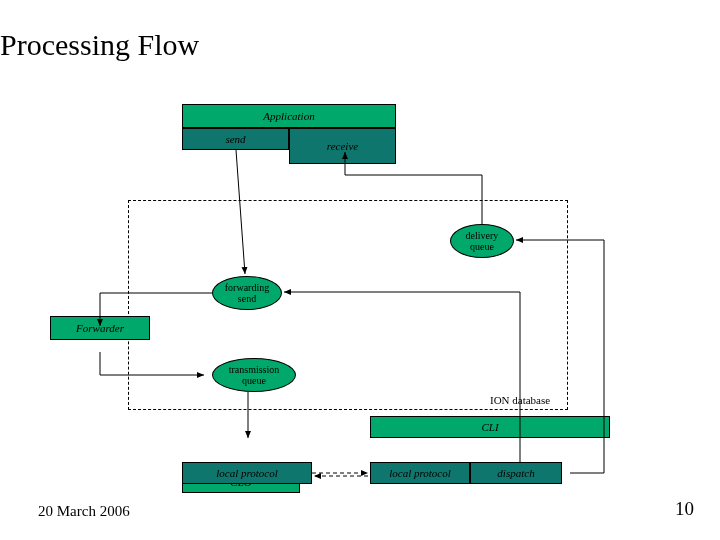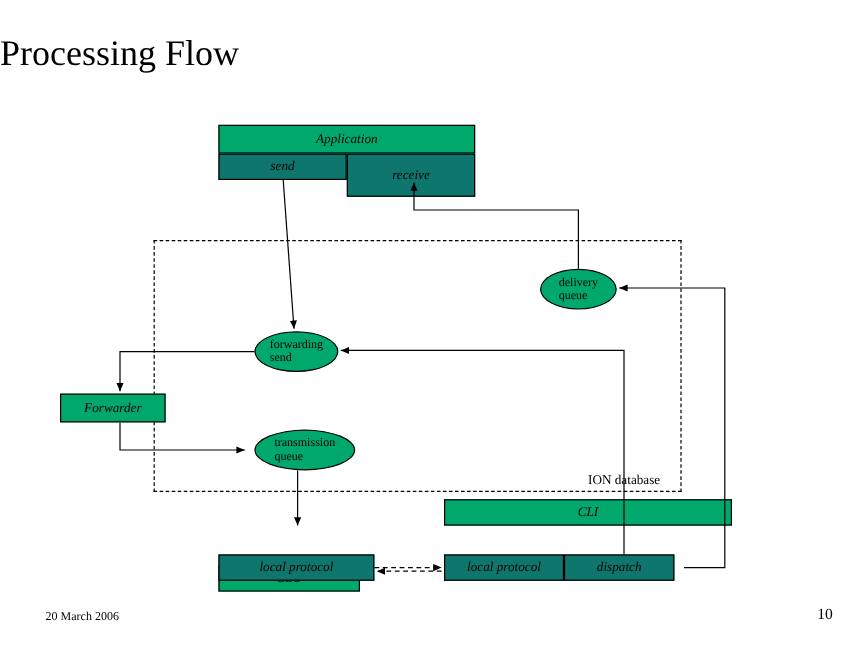--- a/index.html
+++ b/index.html
@@ -31,41 +31,42 @@
   .box.white { background: #0f766e; }
   .ellipse {
     position: absolute;
     background: #00a86b;
     border: 1px solid #000;
     border-radius: 50%;
     display: flex;
     align-items: center;
     justify-content: center;
     font-size: 10px;
+    text-align: center;
     line-height: 1.1;
   }
   .dashed-rect {
     position: absolute;
     border: 1px dashed #000;
   }
   .label {
     position: absolute;
     font-size: 11px;
   }
   .footer-date {
     position: absolute;
     left: 38px;
     bottom: 20px;
-    font-size: 10px;
+    font-size: 15px;
   }
   .footer-page {
     position: absolute;
     right: 26px;
     bottom: 20px;
-    font-size: 13px;
+    font-size: 19px;
   }
   svg.arrows {
     position: absolute;
     left: 0; top: 0;
     width: 720px; height: 540px;
     pointer-events: none;
   }
 </style>
 </head>
 <body>
@@ -79,21 +80,21 @@
 
 <div class="dashed-rect" style="left:128px; top:200px; width:440px; height:210px;"></div>
 <div class="label" style="left:490px; top:394px;">ION database</div>
 
 <div class="ellipse" style="left:450px; top:224px; width:64px; height:34px; white-space:pre-line;">delivery
 queue</div>
 
 <div class="ellipse" style="left:212px; top:276px; width:70px; height:34px; white-space:pre-line;">forwarding
 send</div>
 
-<div class="box" style="left:50px; top:328px; width:88px; height:24px;">Forwarder</div>
+<div class="box" style="left:50px; top:316px; width:100px; height:24px;">Forwarder</div>
 
 <div class="ellipse" style="left:212px; top:358px; width:84px; height:34px; white-space:pre-line;">transmission
 queue</div>
 
 <div class="box" style="left:182px; top:440px; width:118px; height:22px;margin-top:31px;">CLO</div>
 <div class="box white" style="left:182px; top:462px; width:130px; height:22px;">local protocol</div>
 
 <div class="box" style="left:370px; top:416px; width:240px; height:22px;">CLI</div>
 <div class="box white" style="left:370px; top:462px; width:100px; height:22px;">local protocol</div>
 <div class="box white" style="left:470px; top:462px; width:92px; height:22px;">dispatch</div>

